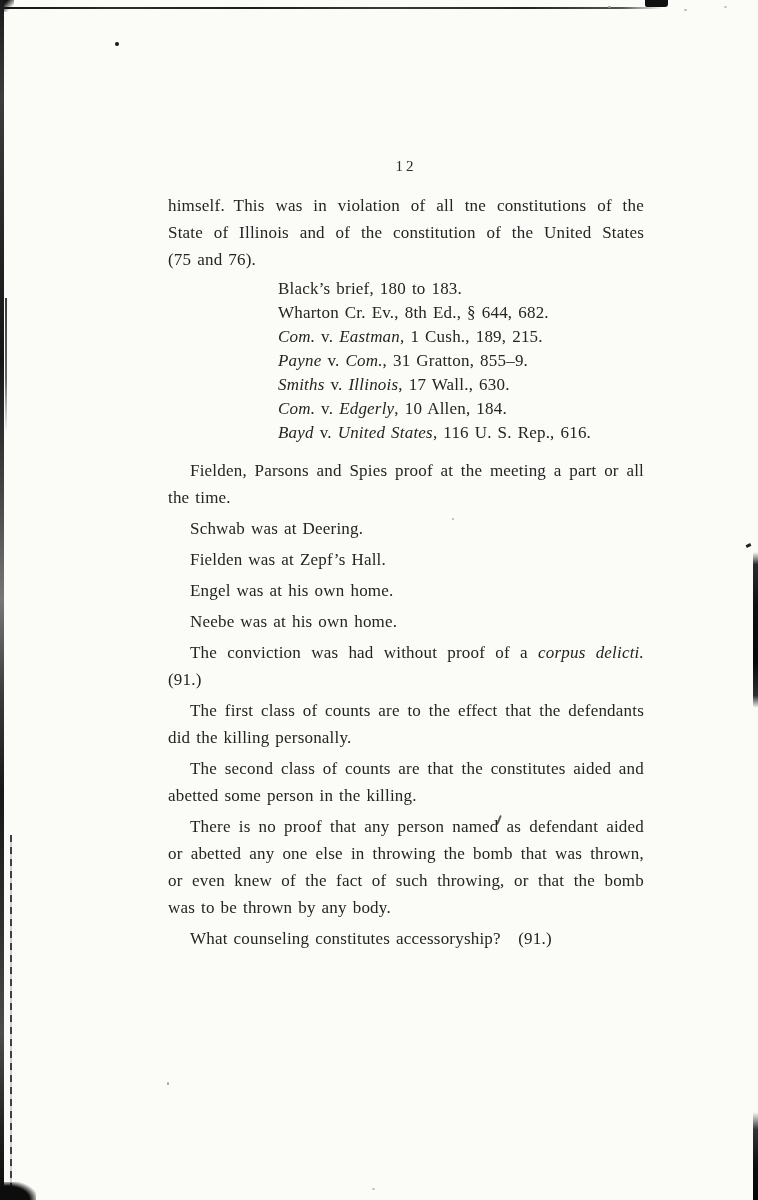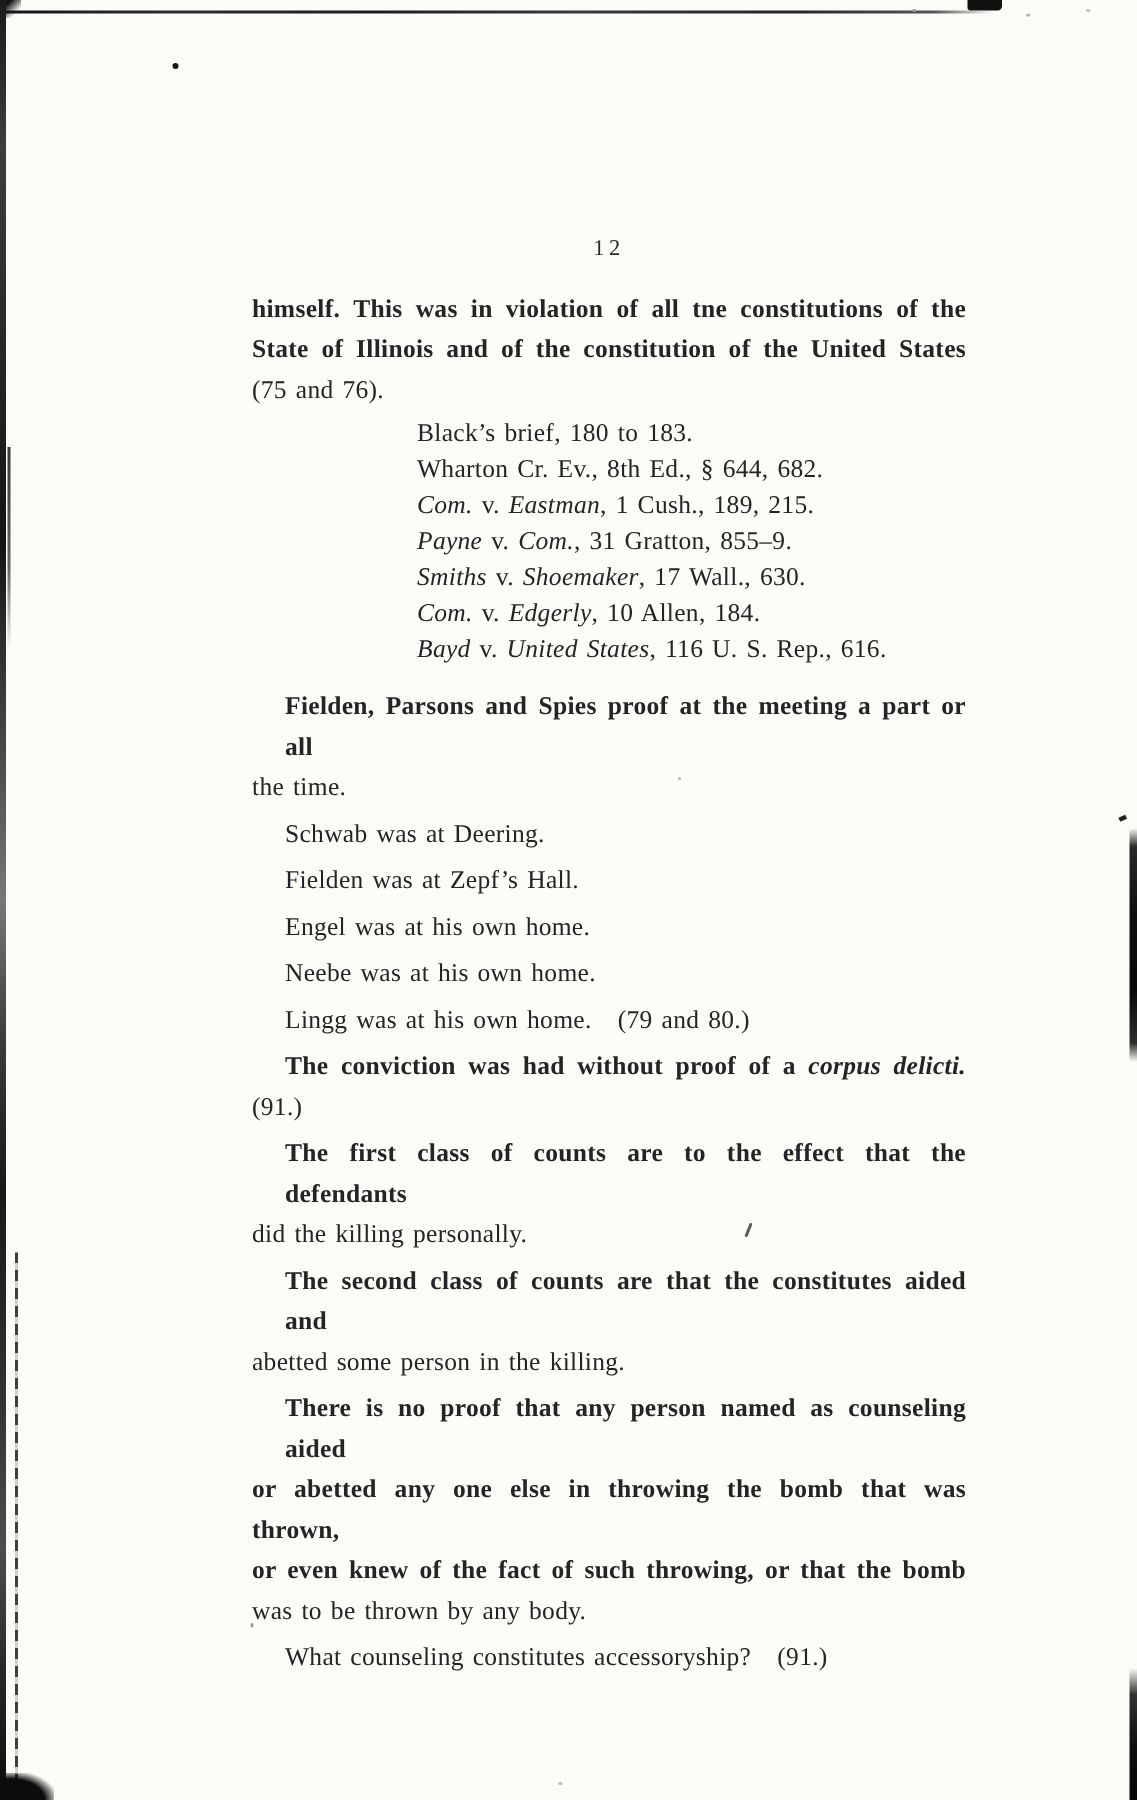--- a/index.html
+++ b/index.html
@@ -48,21 +48,20 @@
     margin: 0 0 0 110px;
     line-height: 24px;
   }
   .para.body + .para.citation { margin-top: 3px; }
   .para.citation + .para.body { margin-top: 12px; }
   .line { text-align: left; white-space: normal; }
   .line.justify {
     text-align: justify;
     -moz-text-align-last: justify;
     text-align-last: justify;
-    font-weight: bold;
   }
   .line.indent { padding-left: 22px; }
   .line i { font-style: italic; text-align: center; }
 
   
   .artifact { position: absolute; pointer-events: none; }
   .top-edge-line {
     left: 0; top: 7px; width: 662px; height: 2px;
     background: linear-gradient(90deg,
       #141414 0%, #2c2c2c 18%, #1c1c1c 38%, #3a3a3a 58%,
@@ -164,21 +163,21 @@
         <div class="para citation">
           <div class="line"><span>Wharton Cr. Ev., 8th Ed., § 644, 682.</span></div>
         </div>
         <div class="para citation">
           <div class="line"><i>Com.</i><span> v. </span><i>Eastman</i><span>, 1 Cush., 189, 215.</span></div>
         </div>
         <div class="para citation">
           <div class="line"><i>Payne</i><span> v. </span><i>Com.</i><span>, 31 Gratton, 855–9.</span></div>
         </div>
         <div class="para citation">
-          <div class="line"><i>Smiths</i><span> v. </span><i>Shoemaker</i><span>, 17 Wall., 630.</span></div>
+          <div class="line"><i>Smiths</i><span> v. </span><i>Illinois</i><span>, 17 Wall., 630.</span></div>
         </div>
         <div class="para citation">
           <div class="line"><i>Com.</i><span> v. </span><i>Edgerly</i><span>, 10 Allen, 184.</span></div>
         </div>
         <div class="para citation">
           <div class="line"><i>Bayd</i><span> v. </span><i>United States</i><span>, 116 U. S. Rep., 616.</span></div>
         </div>
         <div class="para body">
           <div class="line justify indent"><span>Fielden, Parsons and Spies proof at the meeting a part or all</span></div>
           <div class="line"><span>the time.</span></div>
@@ -189,36 +188,33 @@
         <div class="para body">
           <div class="line indent"><span>Fielden was at Zepf’s Hall.</span></div>
         </div>
         <div class="para body">
           <div class="line indent"><span>Engel was at his own home.</span></div>
         </div>
         <div class="para body">
           <div class="line indent"><span>Neebe was at his own home.</span></div>
         </div>
         <div class="para body">
-          <div class="line indent"><span>Lingg was at his own home.  (79 and 80.)</span></div>
-        </div>
-        <div class="para body">
           <div class="line justify indent"><span>The conviction was had without proof of a </span><i>corpus delicti.</i></div>
           <div class="line"><span>(91.)</span></div>
         </div>
         <div class="para body">
           <div class="line justify indent"><span>The first class of counts are to the effect that the defendants</span></div>
           <div class="line"><span>did the killing personally.</span></div>
         </div>
         <div class="para body">
           <div class="line justify indent"><span>The second class of counts are that the constitutes aided and</span></div>
           <div class="line"><span>abetted some person in the killing.</span></div>
         </div>
         <div class="para body">
-          <div class="line justify indent"><span>There is no proof that any person named as counseling aided</span></div>
+          <div class="line justify indent"><span>There is no proof that any person named as defendant aided</span></div>
           <div class="line justify"><span>or abetted any one else in throwing the bomb that was thrown,</span></div>
           <div class="line justify"><span>or even knew of the fact of such throwing, or that the bomb</span></div>
           <div class="line"><span>was to be thrown by any body.</span></div>
         </div>
         <div class="para body">
           <div class="line indent"><span>What counseling constitutes accessoryship?  (91.)</span></div>
         </div>
       </div>
   </div>
 

